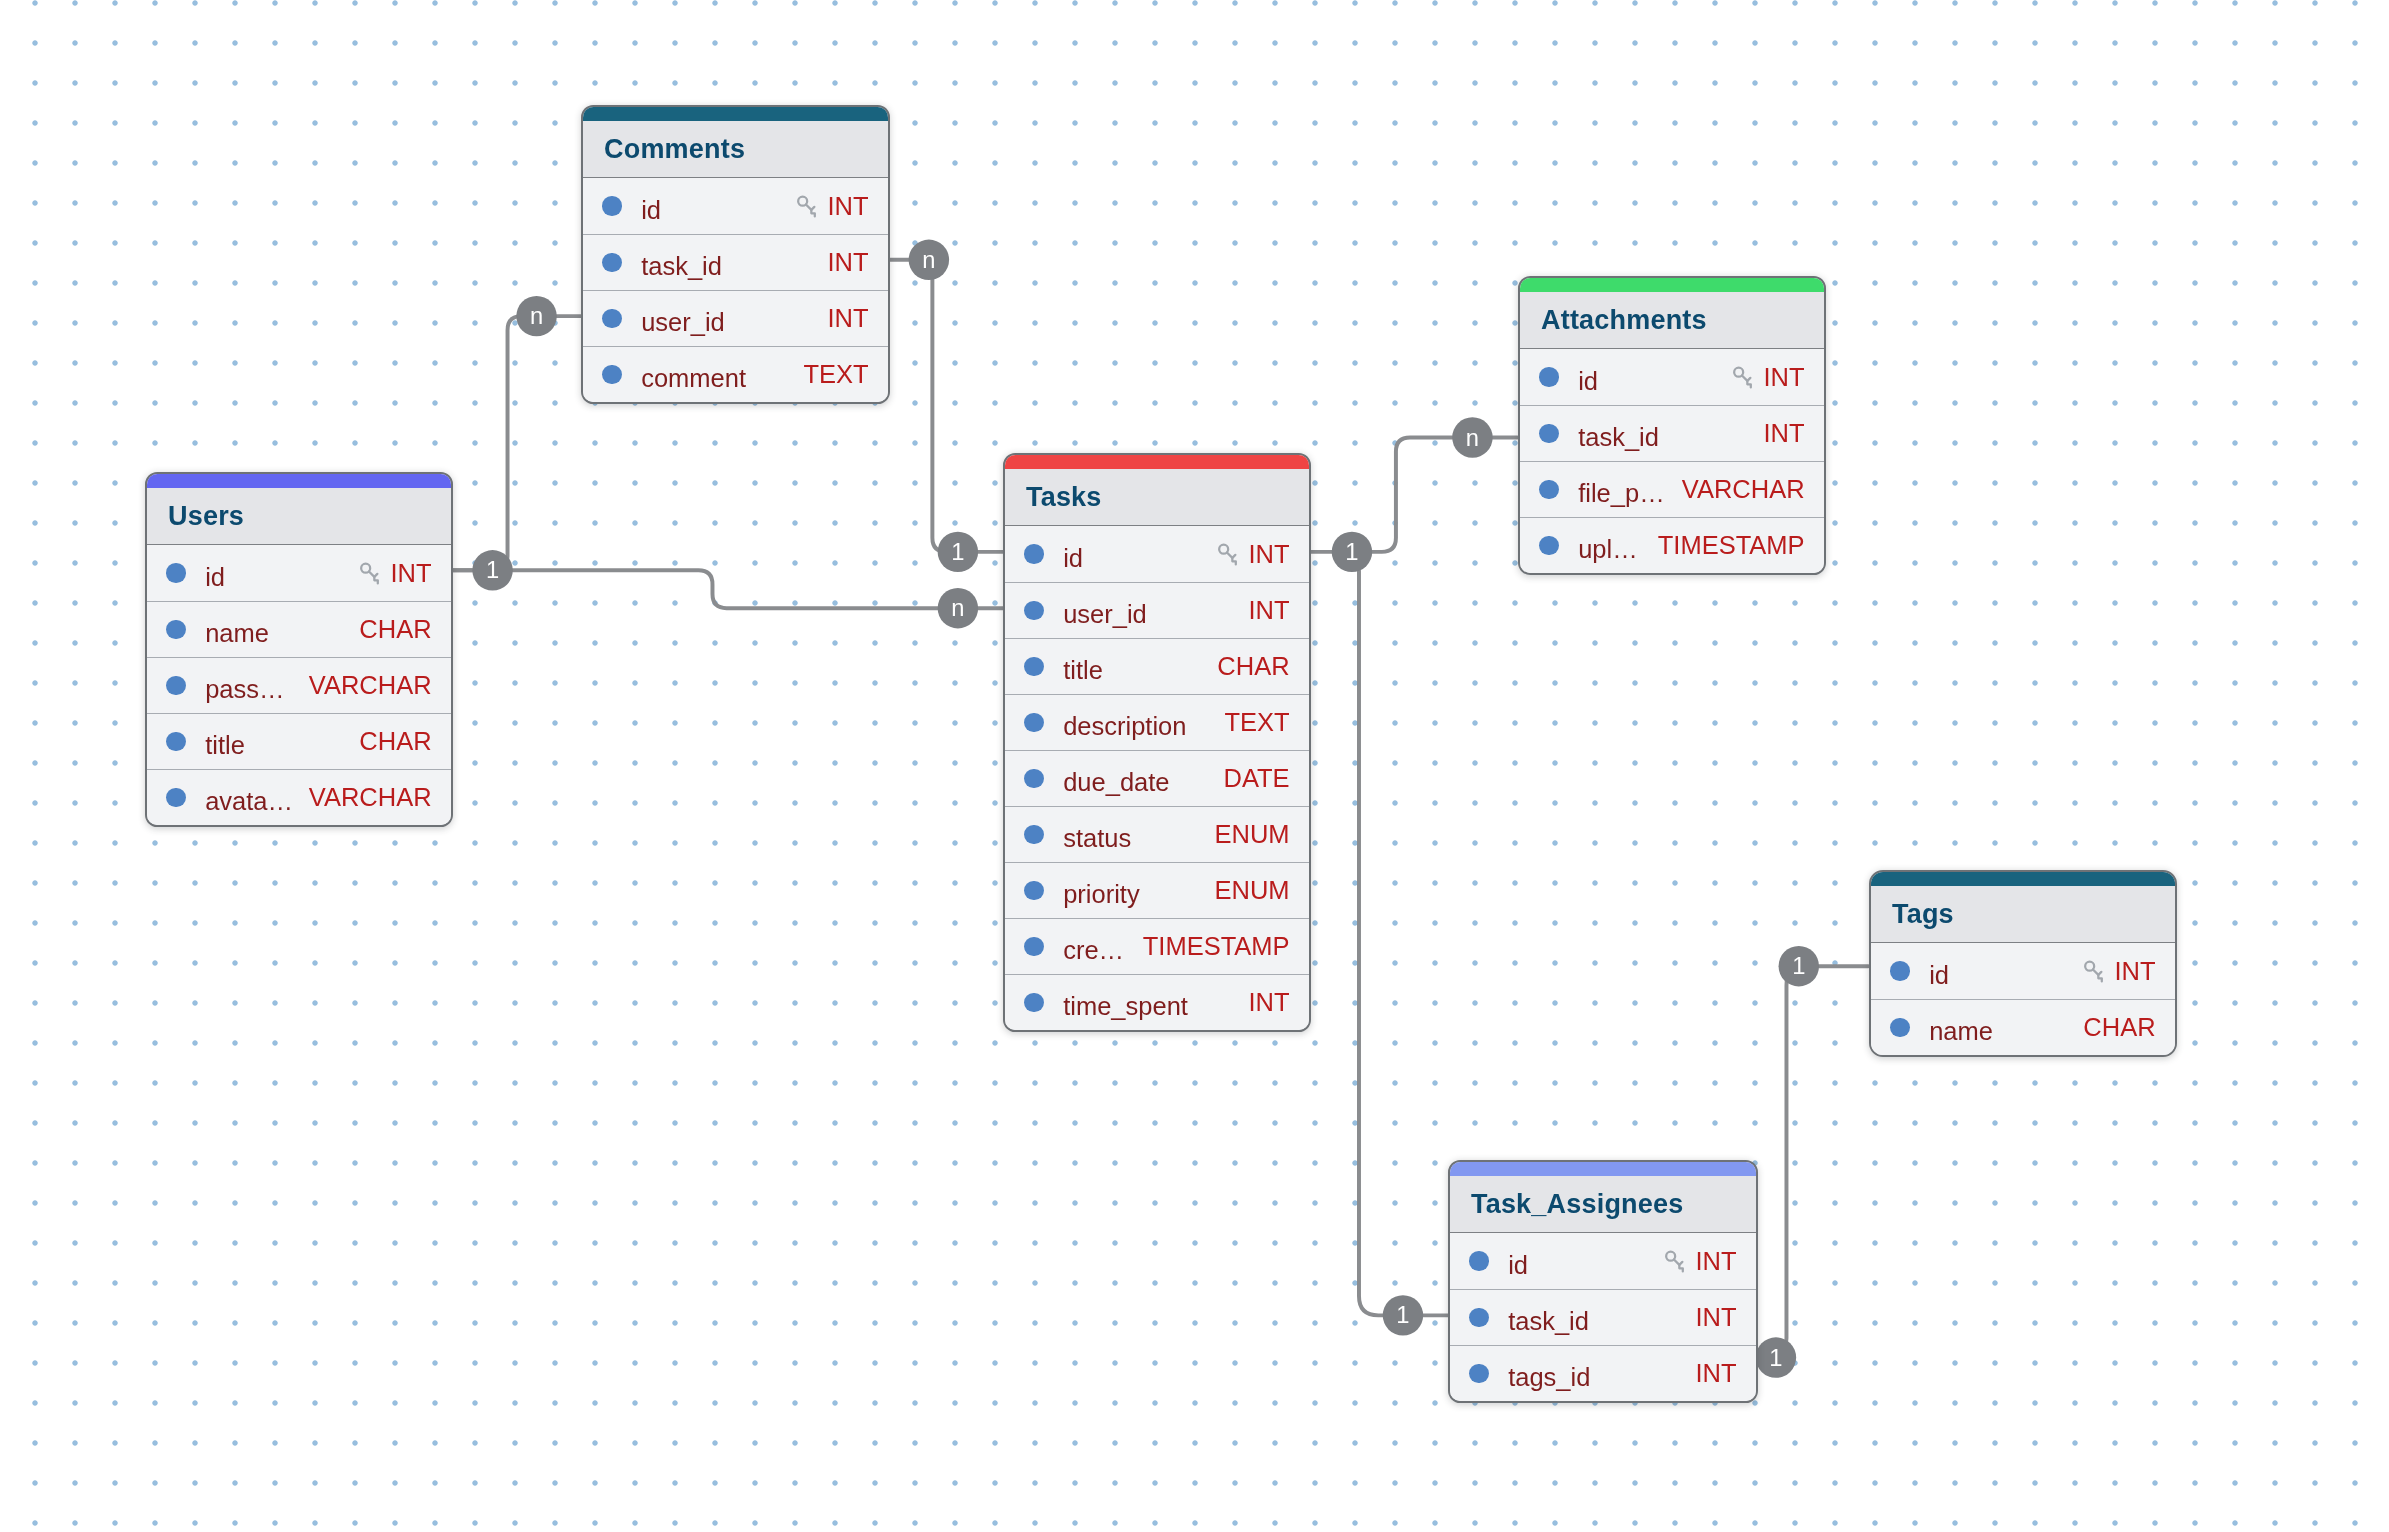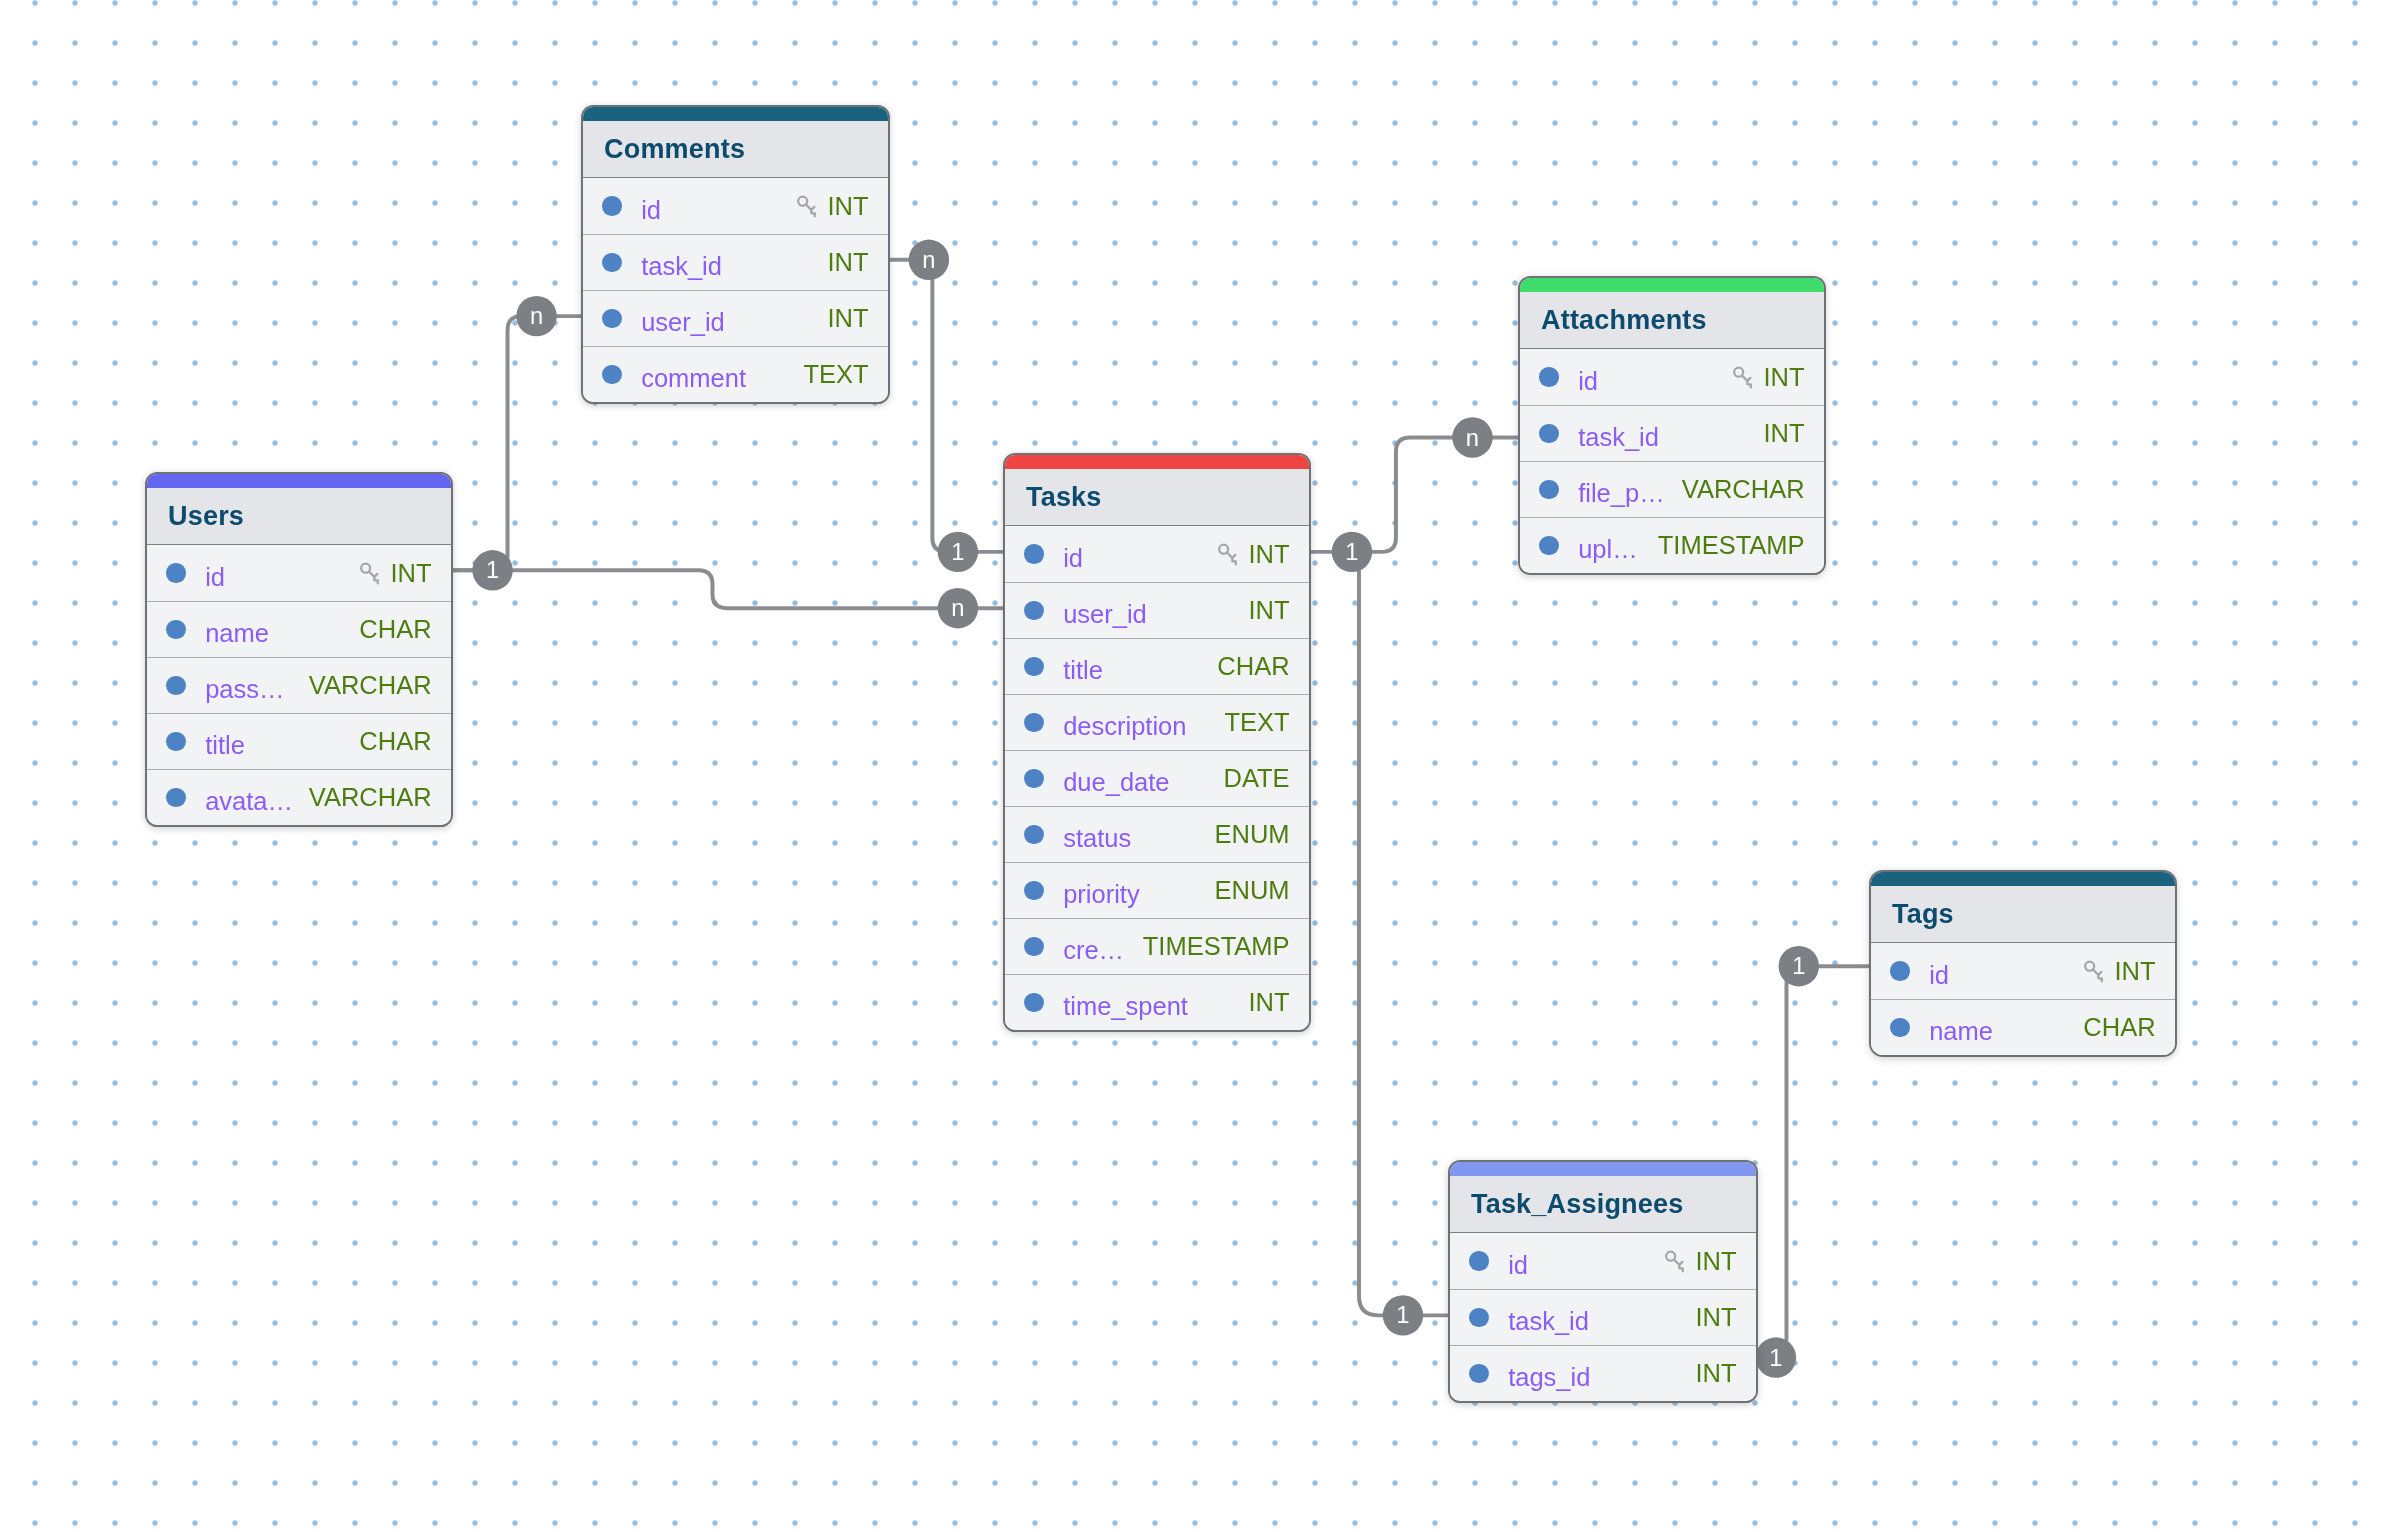--- a/index.html
+++ b/index.html
@@ -32,25 +32,25 @@
   .t-row{
     height:56px;display:flex;align-items:center;background:#f2f3f5;
     padding:0 19.4px;box-sizing:border-box;
   }
   .t-row + .t-row{border-top:1.8px solid #a8acb2;}
   .dot{
     width:19.4px;height:19.4px;border-radius:50%;background:#4d82c4;
     margin-right:19.4px;flex:0 0 auto;
   }
   .f-name{
-    font-size:25.5px;color:#8b5cf6;font-weight:500;white-space:nowrap;
+    font-size:25.5px;color:#7f1d1d;font-weight:500;white-space:nowrap;
     overflow:hidden;text-overflow:ellipsis;flex:1 1 auto;margin-top:8px;
   }
   .f-type{
-    font-size:25.5px;color:#4d7c0f;font-weight:400;white-space:nowrap;
+    font-size:25.5px;color:#b91c1c;font-weight:400;white-space:nowrap;
     margin-left:12.3px;display:flex;align-items:center;gap:8px;
   }
   .key-icon{flex:0 0 auto;display:inline-block;}
   .badge-text{
     font-size:27px;fill:#ffffff;font-family:"Liberation Sans",sans-serif;
     font-weight:500;
   }
 </style>
 </head>
 <body>

